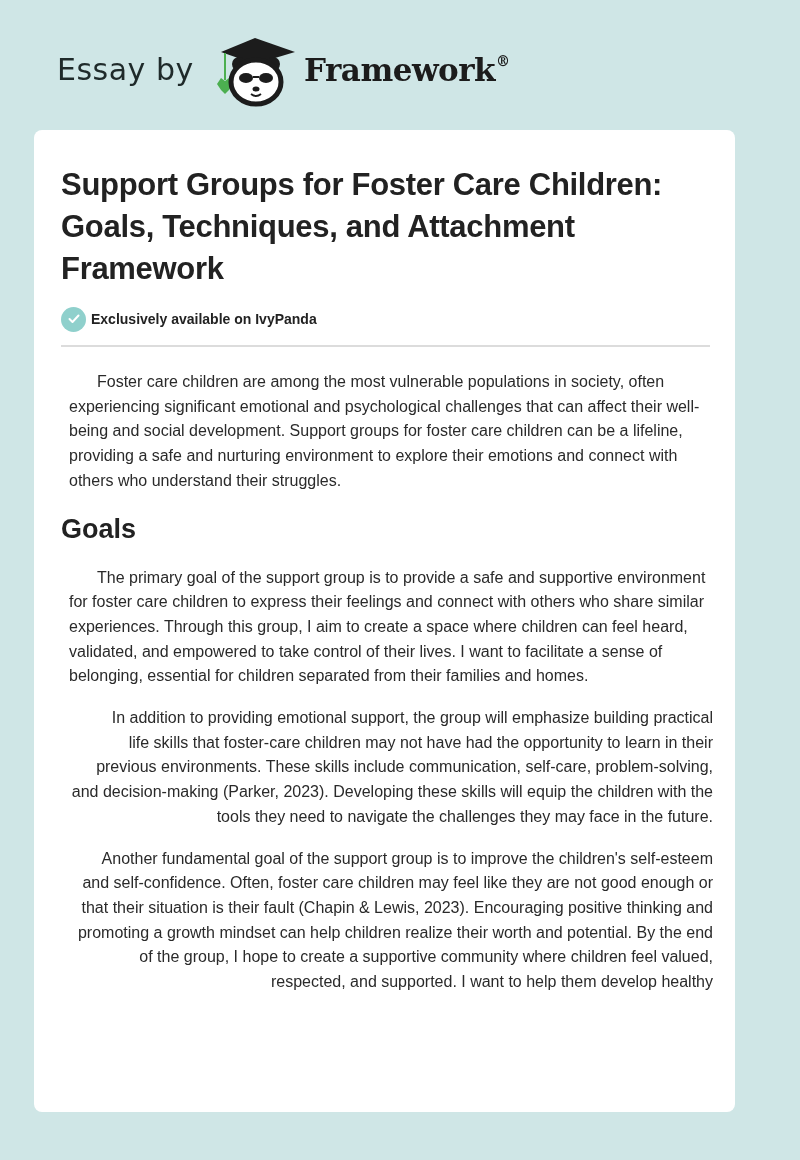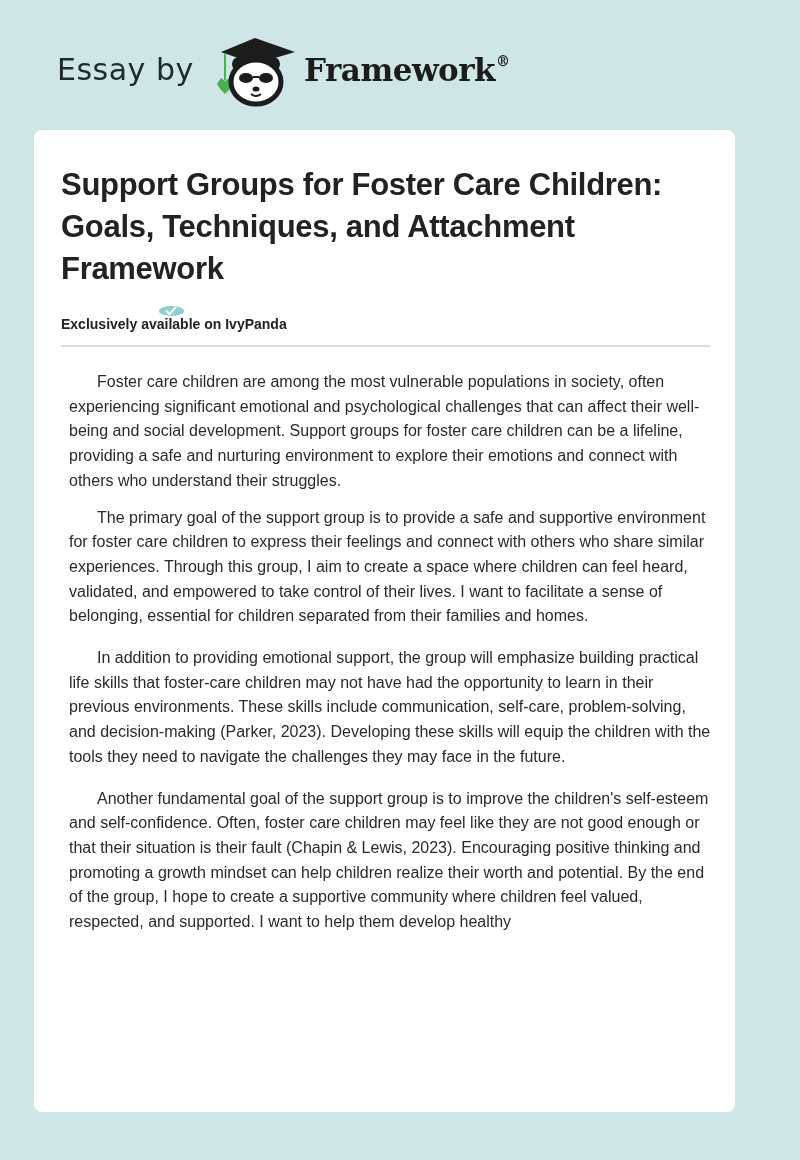--- a/index.html
+++ b/index.html
@@ -76,21 +76,20 @@
       color: #222222;
       letter-spacing: -0.3px;
     }
     .exclusive {
       position: absolute;
       left: 27px;
       top: 176px;
       height: 26px;
       display: flex;
       align-items: center;
-      flex-direction: column;
     }
     .check {
       width: 25px;
       height: 25px;
       border-radius: 50%;
       background: #8fd0cc;
       display: flex;
       align-items: center;
       justify-content: center;
       margin-right: 5px;
@@ -124,21 +123,21 @@
     .content p {
       margin: 8px;
       font-size: 16px;
       line-height: 24.7px;
       color: #2a2a2a;
       text-indent: 28px;
     }
     .sec-intro h2 { margin-bottom: 14px; }
     .sec-goals { margin-top: 12px; }
     .sec-goals h2 { margin-bottom: 14px; }
-    .sec-goals p + p { margin-top: 17px; }
+    .sec-goals p + p { margin-top: 17px; text-align: right; }
   </style>
 </head>
 <body>
 
 <div class="header">
   <span class="essay-by">Essay by</span>
   <div class="logo-icon">
     <svg width="88" height="72" viewBox="0 0 88 72" xmlns="http://www.w3.org/2000/svg">
 
       <polygon points="10,16 44,2 84,16 44,28" fill="#1c1c1c"></polygon>
@@ -177,18 +176,19 @@
   </div>
 
   <div class="divider"></div>
 
   <div class="content">
     <section class="sec-intro">
       <p>Foster care children are among the most vulnerable populations in society, often experiencing significant emotional and psychological challenges that can affect their well-being and social development. Support groups for foster care children can be a lifeline, providing a safe and nurturing environment to explore their emotions and connect with others who understand their struggles.</p>
     </section>
 
     <section class="sec-goals">
+      <h2>Goals</h2>
       <p>The primary goal of the support group is to provide a safe and supportive environment for foster care children to express their feelings and connect with others who share similar experiences. Through this group, I aim to create a space where children can feel heard, validated, and empowered to take control of their lives. I want to facilitate a sense of belonging, essential for children separated from their families and homes.</p>
       <p>In addition to providing emotional support, the group will emphasize building practical life skills that foster-care children may not have had the opportunity to learn in their previous environments. These skills include communication, self-care, problem-solving, and decision-making (Parker, 2023). Developing these skills will equip the children with the tools they need to navigate the challenges they may face in the future.</p>
       <p>Another fundamental goal of the support group is to improve the children's self-esteem and self-confidence. Often, foster care children may feel like they are not good enough or that their situation is their fault (Chapin &amp; Lewis, 2023). Encouraging positive thinking and promoting a growth mindset can help children realize their worth and potential. By the end of the group, I hope to create a supportive community where children feel valued, respected, and supported. I want to help them develop healthy</p>
     </section>
   </div>
 </div>
 
 </body></html>

